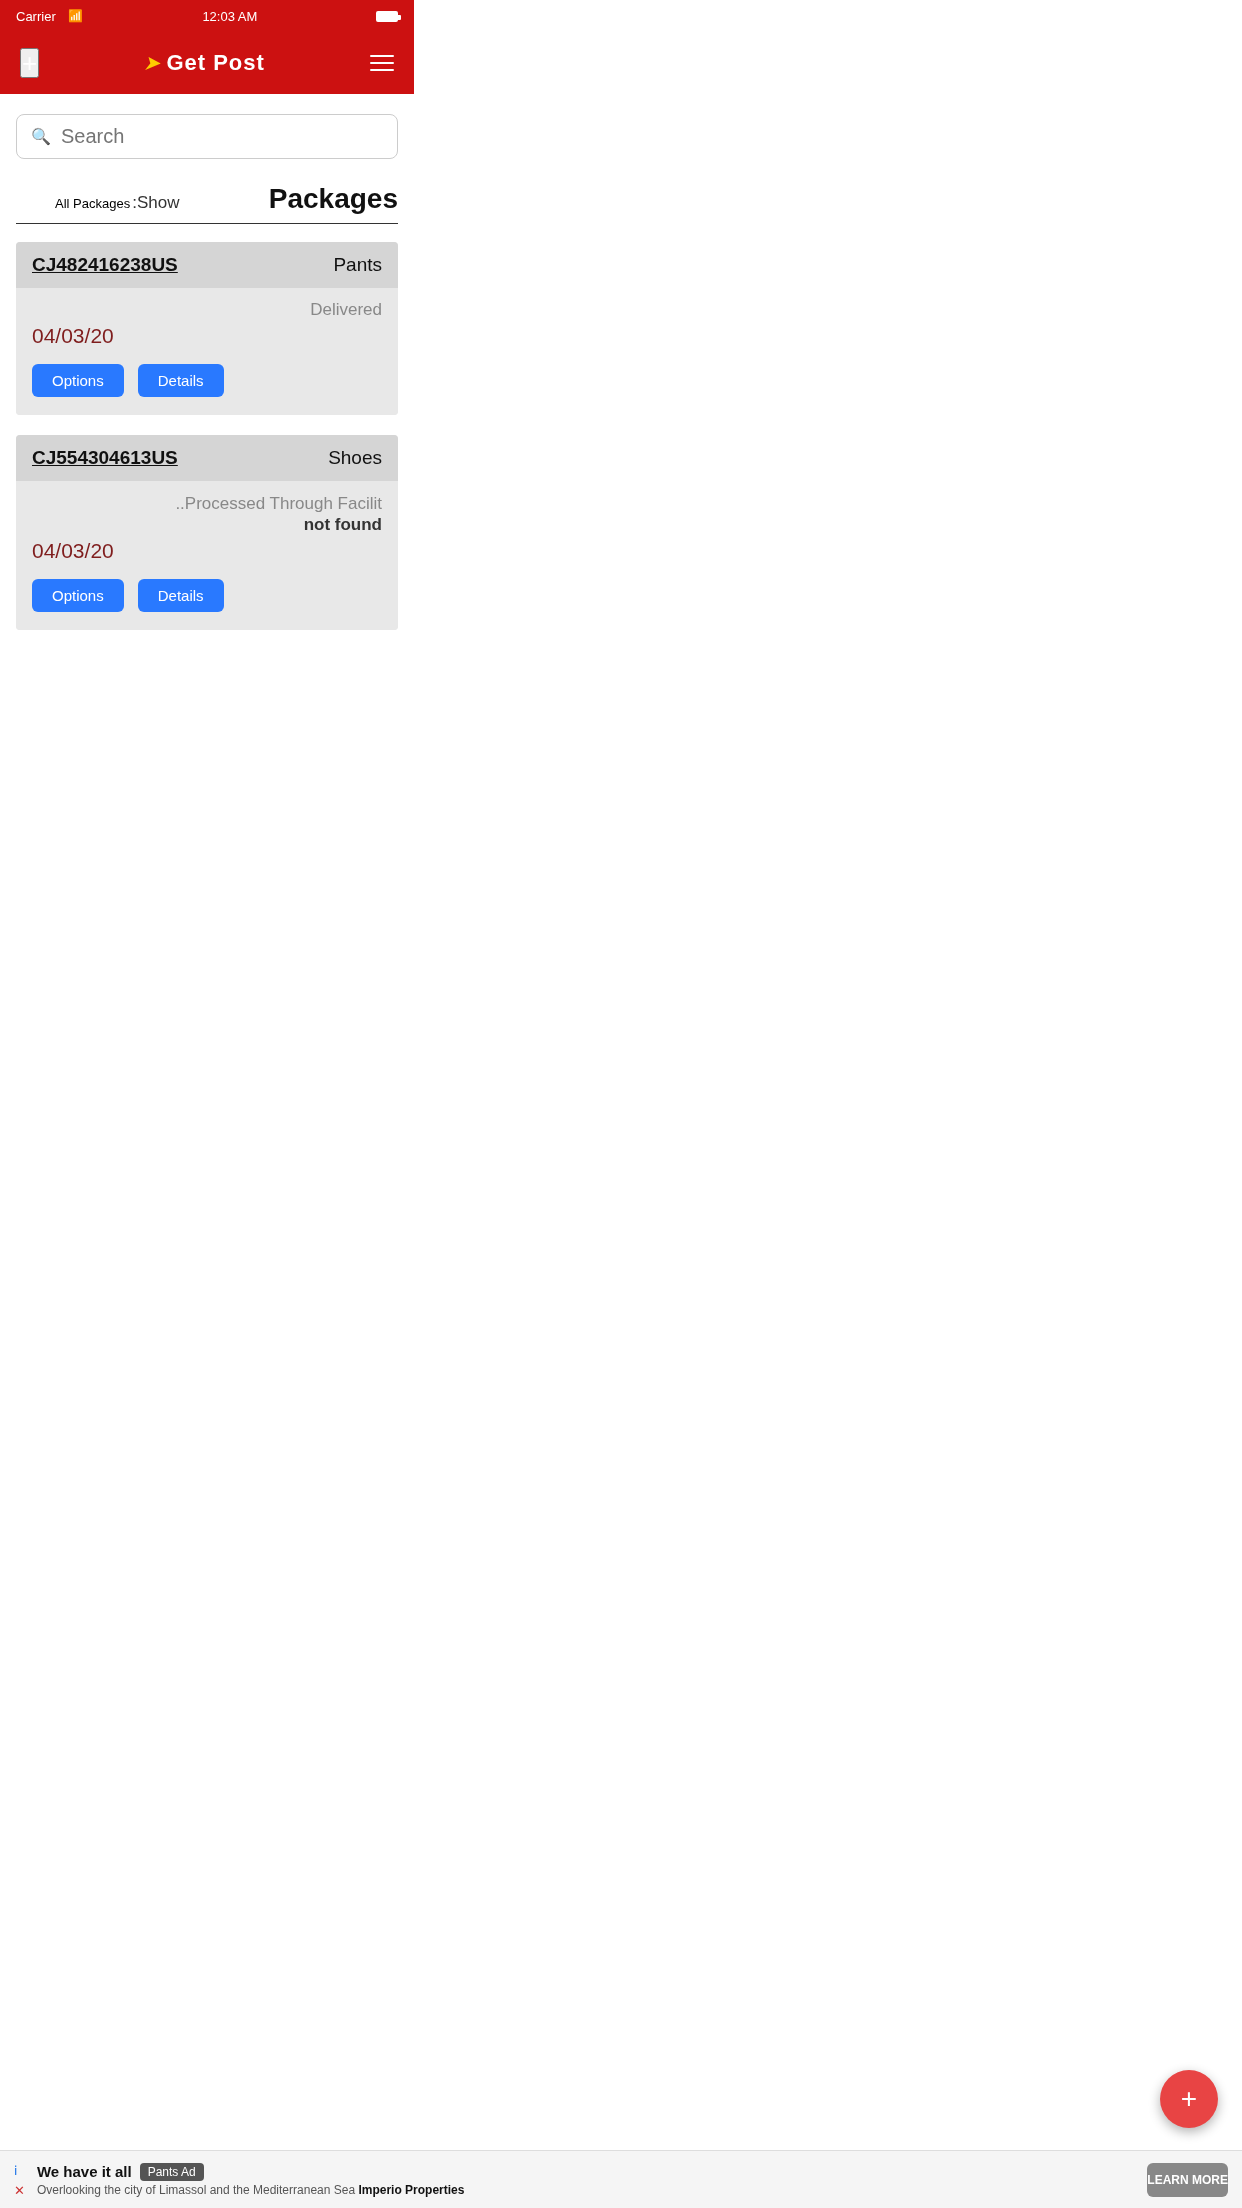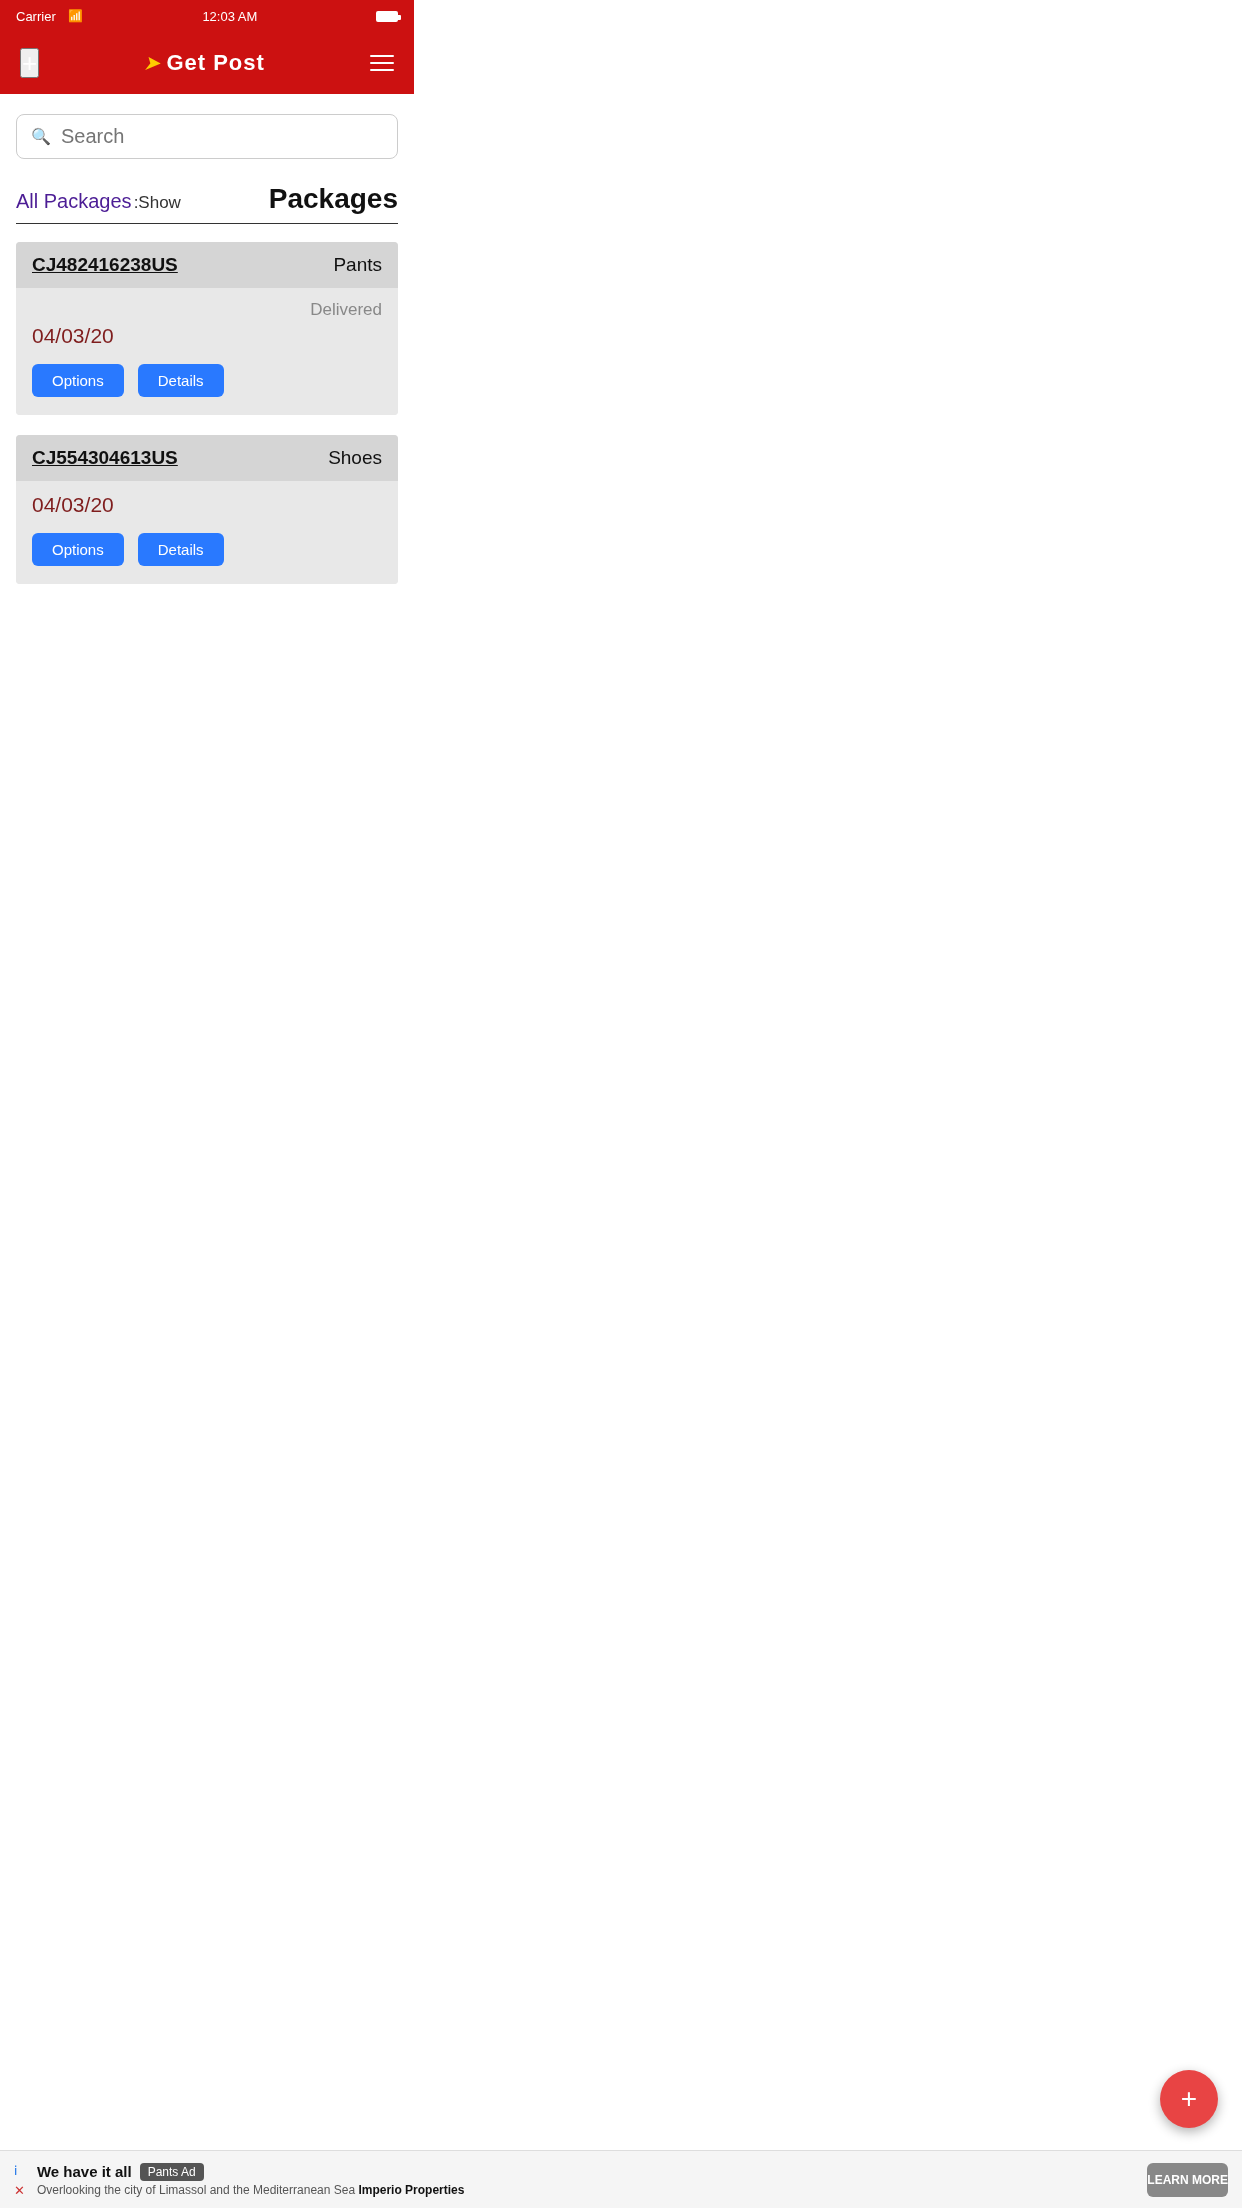--- a/index.html
+++ b/index.html
@@ -128,23 +128,24 @@
       border-bottom: 1.5px solid #333;
       margin-bottom: 18px;
     }
     .packages-filter {
       display: flex;
       align-items: baseline;
       gap: 2px;
       font-size: 17px;
     }
     .filter-link {
-      color: #4c1d95;
-      font-size: 20px;
-      cursor: pointer;
+      color: #000000;
+      font-size: 13px;
+      cursor: pointer;
+      margin-left: 39px;
     }
     .filter-show {
       color: #333;
       font-size: 17px;
     }
     .packages-title {
       font-size: 28px;
       font-weight: 700;
       color: #111;
     }
@@ -361,20 +362,26 @@
       </div>
     </div>
   </div>
 
   <div class="package-card">
     <div class="package-card-header">
       <span class="package-tracking">CJ554304613US</span>
       <span class="package-name">Shoes</span>
     </div>
     <div class="package-card-body">
+      <div class="package-status-row">
+        <div style="text-align:right;">
+          <div class="package-status-processed">..Processed Through Facilit</div>
+          <div class="package-status-not-found">not found</div>
+        </div>
+      </div>
       <div class="package-date">04/03/20</div>
       <div class="package-actions">
         <button class="btn-action">Options</button>
         <button class="btn-action">Details</button>
       </div>
     </div>
   </div>
 
 </div>
 

